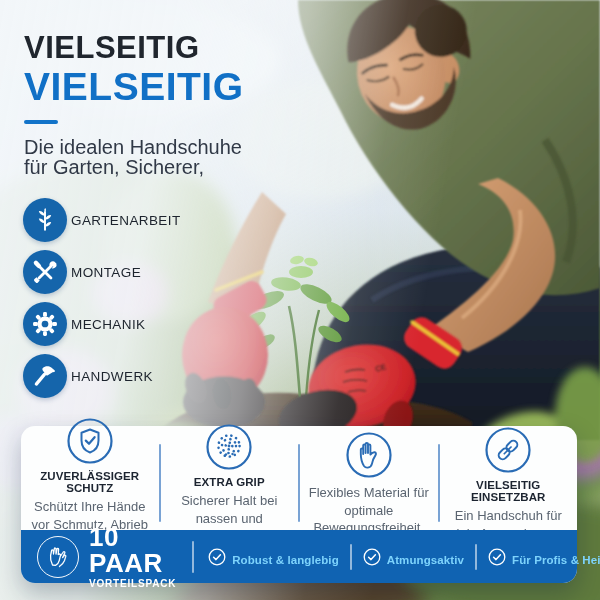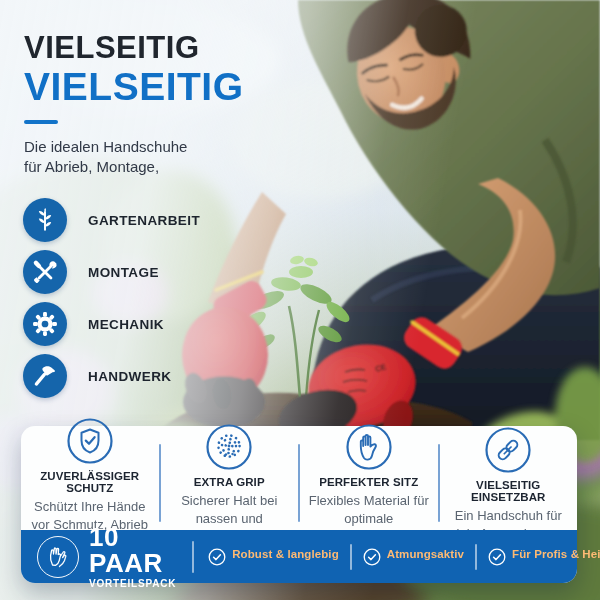--- a/index.html
+++ b/index.html
@@ -16,31 +16,31 @@
       rgba(242,246,249,0.90) 26%,
       rgba(242,246,249,0.55) 44%,
       rgba(242,246,249,0.12) 58%,
       rgba(242,246,249,0) 68%);
   }
   
   .copy{position:absolute;z-index:2;left:24px;top:30px;}
   .h1a{font-size:31px;font-weight:800;letter-spacing:.5px;color:#20262e;line-height:36px;}
   .h1b{font-size:39px;font-weight:800;letter-spacing:.5px;color:#1170c6;line-height:42px;}
   .dash{width:34px;height:4px;border-radius:2px;background:#1273c9;margin-top:12px;}
-  .subtitle{margin-top:13px;font-size:15px;line-height:20px;font-weight:500;color:#313947;}
+  .subtitle{margin-top:13px;font-size:20px;line-height:20px;font-weight:500;color:#313947;}
   
   .usecases{position:absolute;z-index:2;left:23px;top:198px;}
   .uc-row{display:flex;align-items:center;height:44px;margin-bottom:8px;}
   .uc-circle{
     width:44px;height:44px;border-radius:50%;background:#1565ab;flex:0 0 44px;
     display:flex;align-items:center;justify-content:center;
     box-shadow:0 2px 5px rgba(20,60,110,.25);
   }
   .uc-circle svg{width:26px;height:26px;}
-  .uc-label{margin-left:21px;font-size:13.5px;font-weight:700;letter-spacing:.4px;color:#1d242e;}
+  .uc-label{margin-left:4px;font-size:13.5px;font-weight:400;letter-spacing:.4px;color:#1d242e;}
   
   .card{
     position:absolute;z-index:3;left:21px;top:426px;width:556px;height:157px;
     background:#fdfefe;border-radius:14px;box-shadow:0 10px 24px rgba(10,30,60,.28);
   }
   .features{display:flex;align-items:center;height:104px;padding-top:10px;box-sizing:border-box;}
   .feature{flex:1 1 0;text-align:center;padding:0 5px;}
   .f-divider{width:2px;background:#79a3d4;align-self:center;height:78px;flex:0 0 2px;border-radius:1px;}
   .f-icon{display:block;margin:2px auto 5px;width:48px;height:48px;}
   .f-title{font-size:11.5px;font-weight:800;color:#1c2430;letter-spacing:.1px;}
@@ -53,21 +53,21 @@
   .badge{
     width:40px;height:40px;border-radius:50%;border:1.6px solid rgba(255,255,255,.95);
     display:flex;align-items:center;justify-content:center;flex:0 0 40px;
   }
   .badge svg{width:26px;height:26px;}
   .count{margin-left:10px;color:#fff;line-height:1;}
   .count-title{font-size:26px;font-weight:800;letter-spacing:.5px;}
   .count-sub{font-size:10px;font-weight:800;letter-spacing:.8px;margin-top:3px;}
   .b-divider{width:2px;height:32px;background:rgba(255,255,255,.55);border-radius:1px;margin:0 14px 0 16px;flex:0 0 2px;}
   .b-divider.short{height:26px;margin:0 11px;}
-  .benefit{display:flex;align-items:flex-start;color:#fdba74;white-space:nowrap;}
+  .benefit{display:flex;align-items:flex-end;color:#7dd3fc;white-space:nowrap;}
   .benefit svg{width:18px;height:18px;margin-right:6px;flex:0 0 18px;}
   .benefit-label{font-size:11.5px;font-weight:600;letter-spacing:.1px;}
 </style>
 </head>
 <body>
 
 <div class="poster">
 
   <svg class="photo" viewBox="0 0 600 600" xmlns="http://www.w3.org/2000/svg">
     <defs>
@@ -211,21 +211,21 @@
   </svg>
 
   <div class="light-overlay"></div>
 
   <div class="copy">
     <div class="h1a">VIELSEITIG</div>
     <div class="h1b">VIELSEITIG</div>
     <div class="dash"></div>
     <div class="subtitle">
       <div>Die idealen Handschuhe</div>
-      <div>für Abrieb, Montage,</div>
+      <div>für Garten, Sicherer,</div>
     </div>
   </div>
 
   <div class="usecases">
     <div class="uc-row">
       <div class="uc-circle">
         <svg viewBox="0 0 24 24" fill="none">
             <path d="M12 21 C12 16 12 10 12 4.5" stroke="#fff" stroke-width="1.8" stroke-linecap="round"></path>
             <path d="M12 8 C9.2 8.2 7 6.6 6.3 3.8 C9.2 3.7 11.2 5.3 12 8 Z" fill="#fff"></path>
             <path d="M12 11.6 C14.8 11.8 17 10.2 17.7 7.4 C14.8 7.3 12.8 8.9 12 11.6 Z" fill="#fff"></path>
@@ -309,21 +309,20 @@
         <div class="f-desc">Sicherer Halt bei nassen und trockenen Aufgaben.</div>
       </div>
 
       <div class="f-divider"></div>
 
       <div class="feature">
         <svg class="f-icon" viewBox="0 0 48 48" fill="none">
           <circle cx="24" cy="24" r="21.5" stroke="#2a6cb5" stroke-width="2.2"></circle>
           <path d="M19 35 C16.8 31.5 15.8 27.5 15.8 23 L15.8 18.5 C15.8 17 18.2 17 18.2 18.5 L18.2 23 L18.2 14.5 C18.2 13 20.6 13 20.6 14.5 L20.6 22 L20.6 13 C20.6 11.5 23 11.5 23 13 L23 22 L23 14.5 C23 13 25.4 13 25.4 14.5 L25.4 23.5 C26.8 22 28.2 21 29.6 21.2 C31 21.4 31.4 22.8 30.4 24.4 C28.4 27.4 27.4 29.8 27 32.6 C26.6 34.8 25 36.3 22.8 36.6 C21.3 36.8 19.9 36.2 19 35 Z" stroke="#2a6cb5" stroke-width="1.9" stroke-linejoin="round"></path>
         </svg>
-        <div class="f-title">PERFEKTER SITZ</div>
         <div class="f-desc">Flexibles Material für optimale Bewegungsfreiheit.</div>
       </div>
 
       <div class="f-divider"></div>
 
       <div class="feature">
         <svg class="f-icon" viewBox="0 0 48 48" fill="none">
           <circle cx="24" cy="24" r="21.5" stroke="#2a6cb5" stroke-width="2.2"></circle>
           <g transform="translate(24 24) rotate(-45)" stroke="#2a6cb5" stroke-width="2">
             <rect x="-11.5" y="-4" width="12" height="8" rx="4"></rect>

